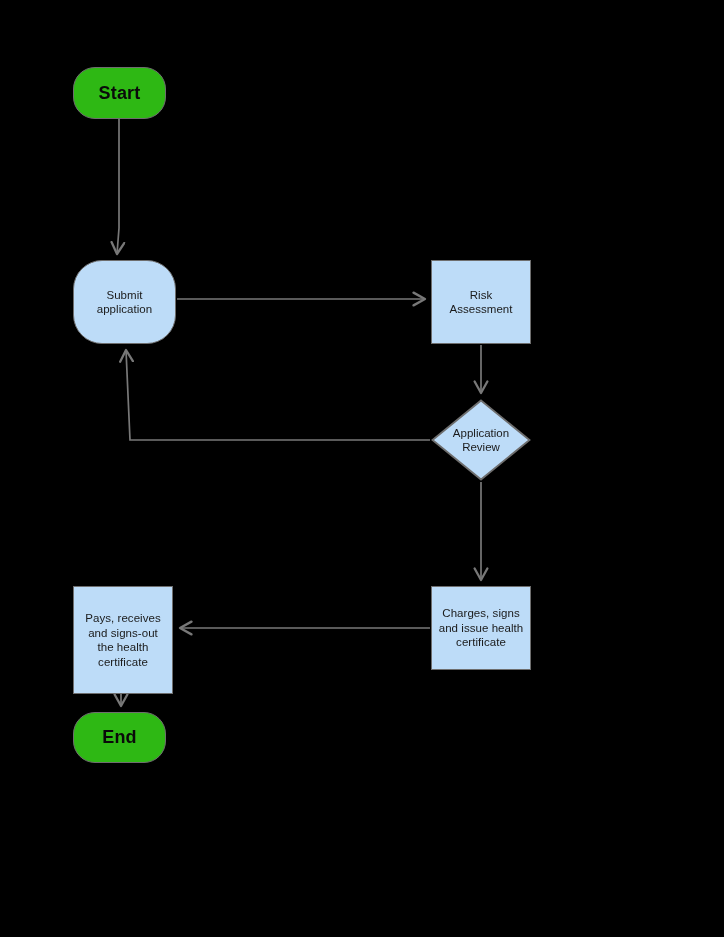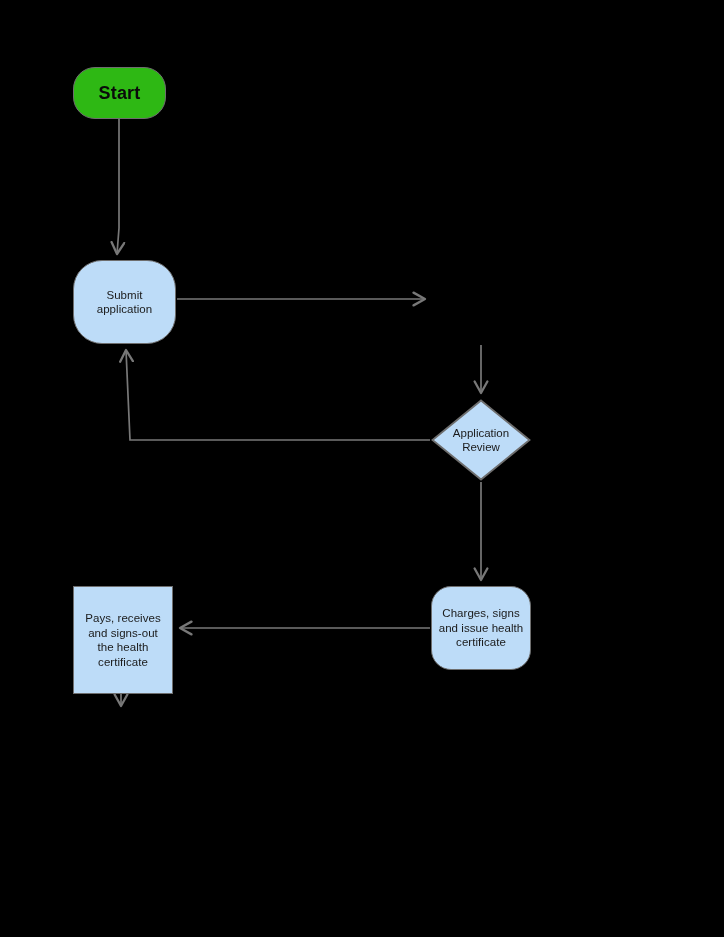--- a/index.html
+++ b/index.html
@@ -108,36 +108,43 @@
 
   <div class="node node-terminator" style="left:73px; top:61px; width:93px; height:52px;">
     <span class="nlabel">Start</span>
   </div>
 
   <div class="node node-process" style="left:73px; top:254px; width:103px; height:84px;border-radius:29px;">
     <span class="nlabel">Submit
 application</span>
   </div>
 
+  <div class="node node-process" style="left:431px; top:254px; width:100px; height:84px;">
+    <span class="nlabel">Risk
+Assessment</span>
+  </div>
 
   <div class="node node-decision" style="left:431px; top:393px; width:100px; height:82px;">
     <svg class="diamond-shape" viewBox="0 0 100 82" preserveAspectRatio="none" xmlns="http://www.w3.org/2000/svg">
       <polygon points="50,1.5 98.5,41 50,80.5 1.5,41" fill="#bddcf8" stroke="#6e6e6e" stroke-width="1.8" stroke-linejoin="miter"></polygon>
     </svg>
     <span class="diamond-label nlabel">Application
 Review</span>
   </div>
 
-  <div class="node node-process" style="left:431px; top:580px; width:100px; height:84px;border-radius:20px;">
+  <div class="node node-process" style="left:431px; top:580px; width:100px; height:84px;">
     <span class="nlabel">Charges, signs
 and issue health
 certificate</span>
   </div>
 
   <div class="node node-process" style="left:73px; top:580px; width:100px; height:108px;">
     <span class="nlabel">Pays, receives
 and signs-out
 the health
 certificate</span>
   </div>
 
+  <div class="node node-terminator" style="left:73px; top:706px; width:93px; height:51px;">
+    <span class="nlabel">End</span>
+  </div>
 
 </div>
 
 </body></html>

